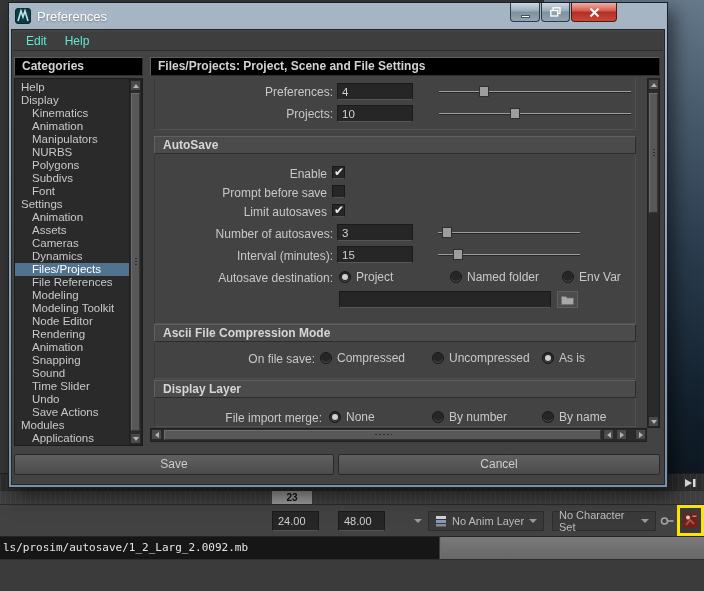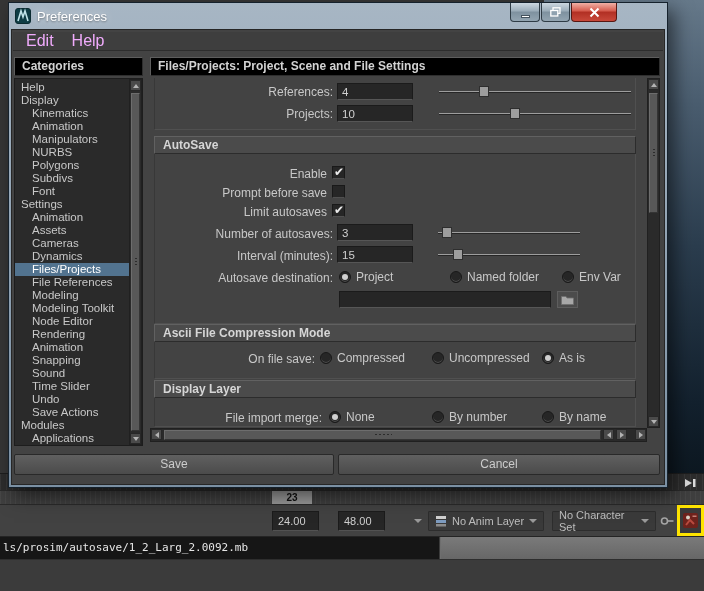--- a/index.html
+++ b/index.html
@@ -47,21 +47,21 @@
   .winbtn{height:19px;margin-left:1px;border:1px solid #2f3c46;border-top:none;border-radius:0 0 4px 4px;
     background:linear-gradient(#ccd7e0 0%,#9aabb8 45%,#7e919f 50%,#93a5b2 100%);
     display:flex;align-items:center;justify-content:center;}
   .winbtn.min{width:30px;} .winbtn.max{width:29px;}
   .winbtn.close{width:46px;background:linear-gradient(#efb0a5 0%,#d4594b 45%,#b12f23 50%,#c8483a 100%);border-color:#571712;}
   .g-min{width:9px;height:3px;background:#fff;border:1px solid #44535e;margin-top:8px;}
   .client{position:relative;height:456px;background:#434343;border:1px solid #262626;}
 
   .menubar{position:absolute;left:1px;top:2px;right:1px;height:19px;background:#3e3e3e;border-bottom:1px solid #2d2d2d;
     display:flex;align-items:center;padding-left:4px;}
-  .menu-item{color:#f0abfc;font-size:16px;padding:0 9px;line-height:18px;}
+  .menu-item{color:#5eead4;font-size:12px;padding:0 9px;line-height:18px;}
 
   .hdr{position:absolute;height:19px;background:#000000;border:1px solid;border-color:#5e5e5e #2e2e2e #2e2e2e #5e5e5e;
     color:#d2d2d2;font-size:12px;font-weight:bold;line-height:17px;padding-left:7px;white-space:nowrap;overflow:hidden;}
 
   
   .catlist{position:absolute;left:2px;top:48px;width:129px;height:368px;background:#2a2a2a;border:1px solid #1d1d1d;padding-top:2px;}
   .cat-item{height:13px;line-height:13px;color:#c8c8c8;font-size:11.5px;padding-left:6px;white-space:nowrap;overflow:hidden;width:114px;}
   .cat-item.child{padding-left:17px;}
   .cat-item.selected{background:#52738f;color:#ffffff;}
 
@@ -231,21 +231,21 @@
         <div class="sbthumb v" style="left:1px;top:13px;bottom:13px;width:9px"></div>
         <div class="sbarr" style="left:0;bottom:0">
             <span class="tri-down"></span>
           </div>
       </div>
     </div>
 
     <div class="content">
 
       <div class="secframe" style="top:-6px;height:58px"></div>
-      <div class="flabel" style="left:0;top:7px;width:183px">References:</div>
+      <div class="flabel" style="left:0;top:7px;width:183px">Preferences:</div>
       <input class="mfield" style="left: 187px; top: 5px; width: 76px;" value="4">
       <div class="slider" style="left:289px;top:5px;width:192px">
         <div class="groove"></div>
           <div class="handle" style="left:40px"></div>
       </div>
       <div class="flabel" style="left:0;top:29px;width:183px">Projects:</div>
       <input class="mfield" style="left: 187px; top: 27px; width: 76px;" value="10">
       <div class="slider" style="left:289px;top:27px;width:192px">
         <div class="groove"></div>
           <div class="handle" style="left:71px"></div>

